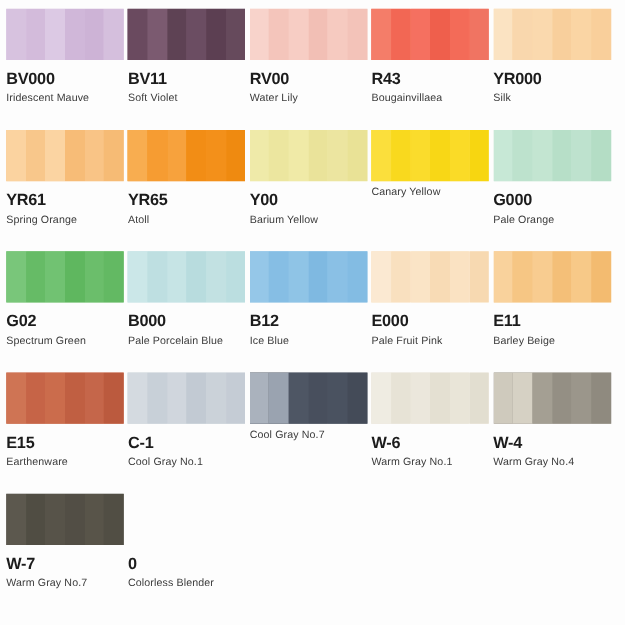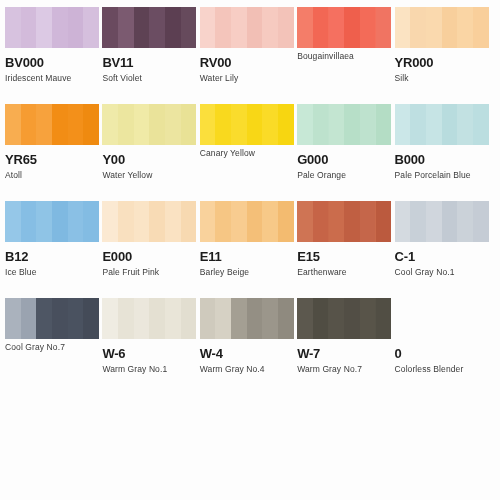--- a/index.html
+++ b/index.html
@@ -121,35 +121,48 @@
       </div>
       <div class="cell">
         <div class="chip" style="background: rgb(244, 112, 92);">
           <div class="band" style="left: 0%; width: 16.6667%; background: rgb(244, 125, 105);"></div>
           <div class="band" style="left: 16.6667%; width: 16.6667%; background: rgb(242, 103, 84);"></div>
           <div class="band" style="left: 33.3333%; width: 16.6667%; background: rgb(245, 112, 96);"></div>
           <div class="band" style="left: 50%; width: 16.6667%; background: rgb(239, 95, 76);"></div>
           <div class="band" style="left: 66.6667%; width: 16.6667%; background: rgb(243, 107, 88);"></div>
           <div class="band" style="left: 83.3333%; width: 16.6667%; background: rgb(240, 116, 98);"></div>
         </div>
+        <div class="code">R43</div>
         <div class="cname">Bougainvillaea</div>
       </div>
       <div class="cell">
         <div class="chip" style="background: rgb(250, 215, 168);">
           <div class="band" style="left: 0%; width: 16.6667%; background: rgb(251, 227, 194);"></div>
           <div class="band" style="left: 16.6667%; width: 16.6667%; background: rgb(249, 215, 173);"></div>
           <div class="band" style="left: 33.3333%; width: 16.6667%; background: rgb(250, 217, 174);"></div>
           <div class="band" style="left: 50%; width: 16.6667%; background: rgb(248, 207, 156);"></div>
           <div class="band" style="left: 66.6667%; width: 16.6667%; background: rgb(250, 213, 164);"></div>
           <div class="band" style="left: 83.3333%; width: 16.6667%; background: rgb(249, 207, 155);"></div>
         </div>
         <div class="code">YR000</div>
         <div class="cname">Silk</div>
       </div>
       <div class="cell">
+        <div class="chip" style="background: rgb(249, 195, 132);">
+          <div class="band" style="left: 0%; width: 16.6667%; background: rgb(251, 211, 160);"></div>
+          <div class="band" style="left: 16.6667%; width: 16.6667%; background: rgb(248, 199, 139);"></div>
+          <div class="band" style="left: 33.3333%; width: 16.6667%; background: rgb(251, 212, 162);"></div>
+          <div class="band" style="left: 50%; width: 16.6667%; background: rgb(247, 188, 119);"></div>
+          <div class="band" style="left: 66.6667%; width: 16.6667%; background: rgb(249, 196, 134);"></div>
+          <div class="band" style="left: 83.3333%; width: 16.6667%; background: rgb(246, 187, 117);"></div>
+        </div>
+        <div class="code">YR61</div>
+        <div class="cname">Spring Orange</div>
+      </div>
+      <div class="cell">
         <div class="chip" style="background: rgb(245, 148, 31);">
           <div class="band" style="left: 0%; width: 16.6667%; background: rgb(248, 173, 80);"></div>
           <div class="band" style="left: 16.6667%; width: 16.6667%; background: rgb(246, 156, 50);"></div>
           <div class="band" style="left: 33.3333%; width: 16.6667%; background: rgb(247, 162, 61);"></div>
           <div class="band" style="left: 50%; width: 16.6667%; background: rgb(242, 141, 21);"></div>
           <div class="band" style="left: 66.6667%; width: 16.6667%; background: rgb(243, 144, 26);"></div>
           <div class="band" style="left: 83.3333%; width: 16.6667%; background: rgb(239, 138, 16);"></div>
         </div>
         <div class="code">YR65</div>
         <div class="cname">Atoll</div>
@@ -157,21 +170,21 @@
       <div class="cell">
         <div class="chip" style="background: rgb(238, 233, 168);">
           <div class="band" style="left: 0%; width: 16.6667%; background: rgb(239, 234, 169);"></div>
           <div class="band" style="left: 16.6667%; width: 16.6667%; background: rgb(236, 230, 159);"></div>
           <div class="band" style="left: 33.3333%; width: 16.6667%; background: rgb(240, 234, 167);"></div>
           <div class="band" style="left: 50%; width: 16.6667%; background: rgb(234, 227, 154);"></div>
           <div class="band" style="left: 66.6667%; width: 16.6667%; background: rgb(236, 229, 160);"></div>
           <div class="band" style="left: 83.3333%; width: 16.6667%; background: rgb(233, 226, 150);"></div>
         </div>
         <div class="code">Y00</div>
-        <div class="cname">Water Yellow</div>
+        <div class="cname">Barium Yellow</div>
       </div>
       <div class="cell">
         <div class="chip" style="background: rgb(250, 219, 42);">
           <div class="band" style="left: 0%; width: 16.6667%; background: rgb(251, 223, 60);"></div>
           <div class="band" style="left: 16.6667%; width: 16.6667%; background: rgb(249, 217, 30);"></div>
           <div class="band" style="left: 33.3333%; width: 16.6667%; background: rgb(250, 220, 44);"></div>
           <div class="band" style="left: 50%; width: 16.6667%; background: rgb(248, 215, 22);"></div>
           <div class="band" style="left: 66.6667%; width: 16.6667%; background: rgb(250, 219, 39);"></div>
           <div class="band" style="left: 83.3333%; width: 16.6667%; background: rgb(247, 214, 17);"></div>
         </div>
@@ -183,20 +196,32 @@
           <div class="band" style="left: 16.6667%; width: 16.6667%; background: rgb(189, 226, 205);"></div>
           <div class="band" style="left: 33.3333%; width: 16.6667%; background: rgb(195, 229, 209);"></div>
           <div class="band" style="left: 50%; width: 16.6667%; background: rgb(183, 223, 200);"></div>
           <div class="band" style="left: 66.6667%; width: 16.6667%; background: rgb(190, 226, 206);"></div>
           <div class="band" style="left: 83.3333%; width: 16.6667%; background: rgb(180, 221, 197);"></div>
         </div>
         <div class="code">G000</div>
         <div class="cname">Pale Orange</div>
       </div>
       <div class="cell">
+        <div class="chip" style="background: rgb(108, 191, 107);">
+          <div class="band" style="left: 0%; width: 16.6667%; background: rgb(121, 198, 122);"></div>
+          <div class="band" style="left: 16.6667%; width: 16.6667%; background: rgb(102, 187, 102);"></div>
+          <div class="band" style="left: 33.3333%; width: 16.6667%; background: rgb(113, 194, 114);"></div>
+          <div class="band" style="left: 50%; width: 16.6667%; background: rgb(95, 183, 95);"></div>
+          <div class="band" style="left: 66.6667%; width: 16.6667%; background: rgb(107, 190, 107);"></div>
+          <div class="band" style="left: 83.3333%; width: 16.6667%; background: rgb(99, 185, 99);"></div>
+        </div>
+        <div class="code">G02</div>
+        <div class="cname">Spectrum Green</div>
+      </div>
+      <div class="cell">
         <div class="chip" style="background: rgb(194, 226, 227);">
           <div class="band" style="left: 0%; width: 16.6667%; background: rgb(203, 231, 232);"></div>
           <div class="band" style="left: 16.6667%; width: 16.6667%; background: rgb(190, 223, 225);"></div>
           <div class="band" style="left: 33.3333%; width: 16.6667%; background: rgb(198, 228, 229);"></div>
           <div class="band" style="left: 50%; width: 16.6667%; background: rgb(184, 220, 222);"></div>
           <div class="band" style="left: 66.6667%; width: 16.6667%; background: rgb(194, 225, 226);"></div>
           <div class="band" style="left: 83.3333%; width: 16.6667%; background: rgb(187, 222, 224);"></div>
         </div>
         <div class="code">B000</div>
         <div class="cname">Pale Porcelain Blue</div>

